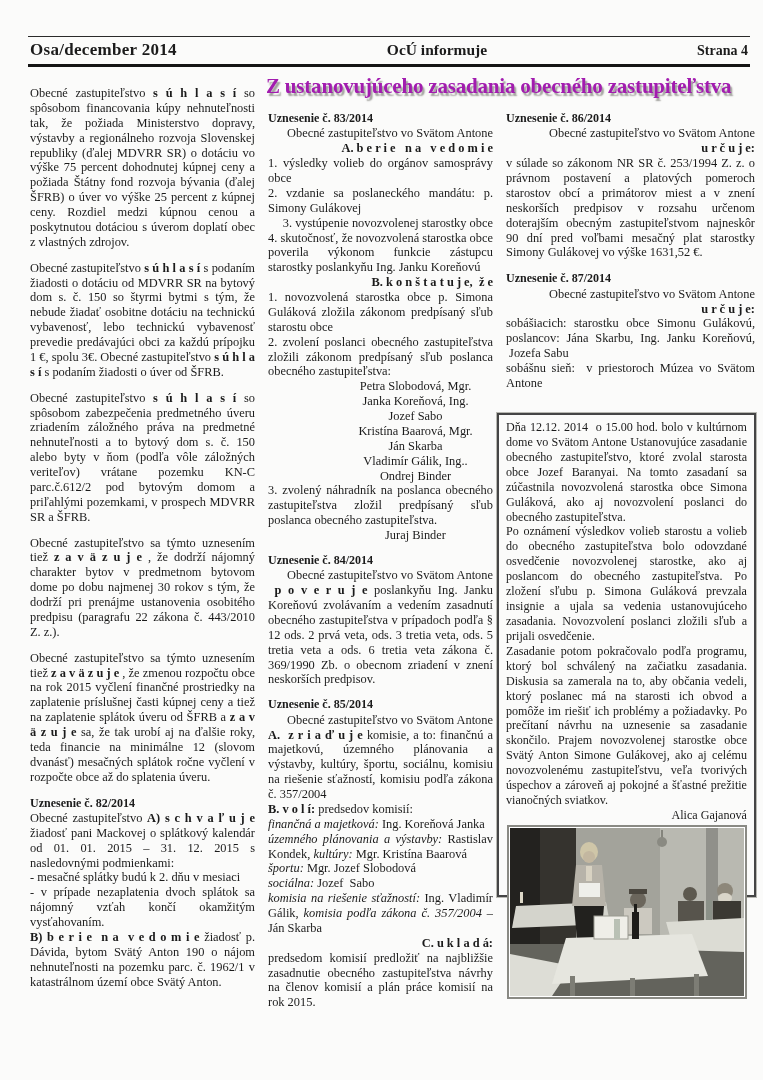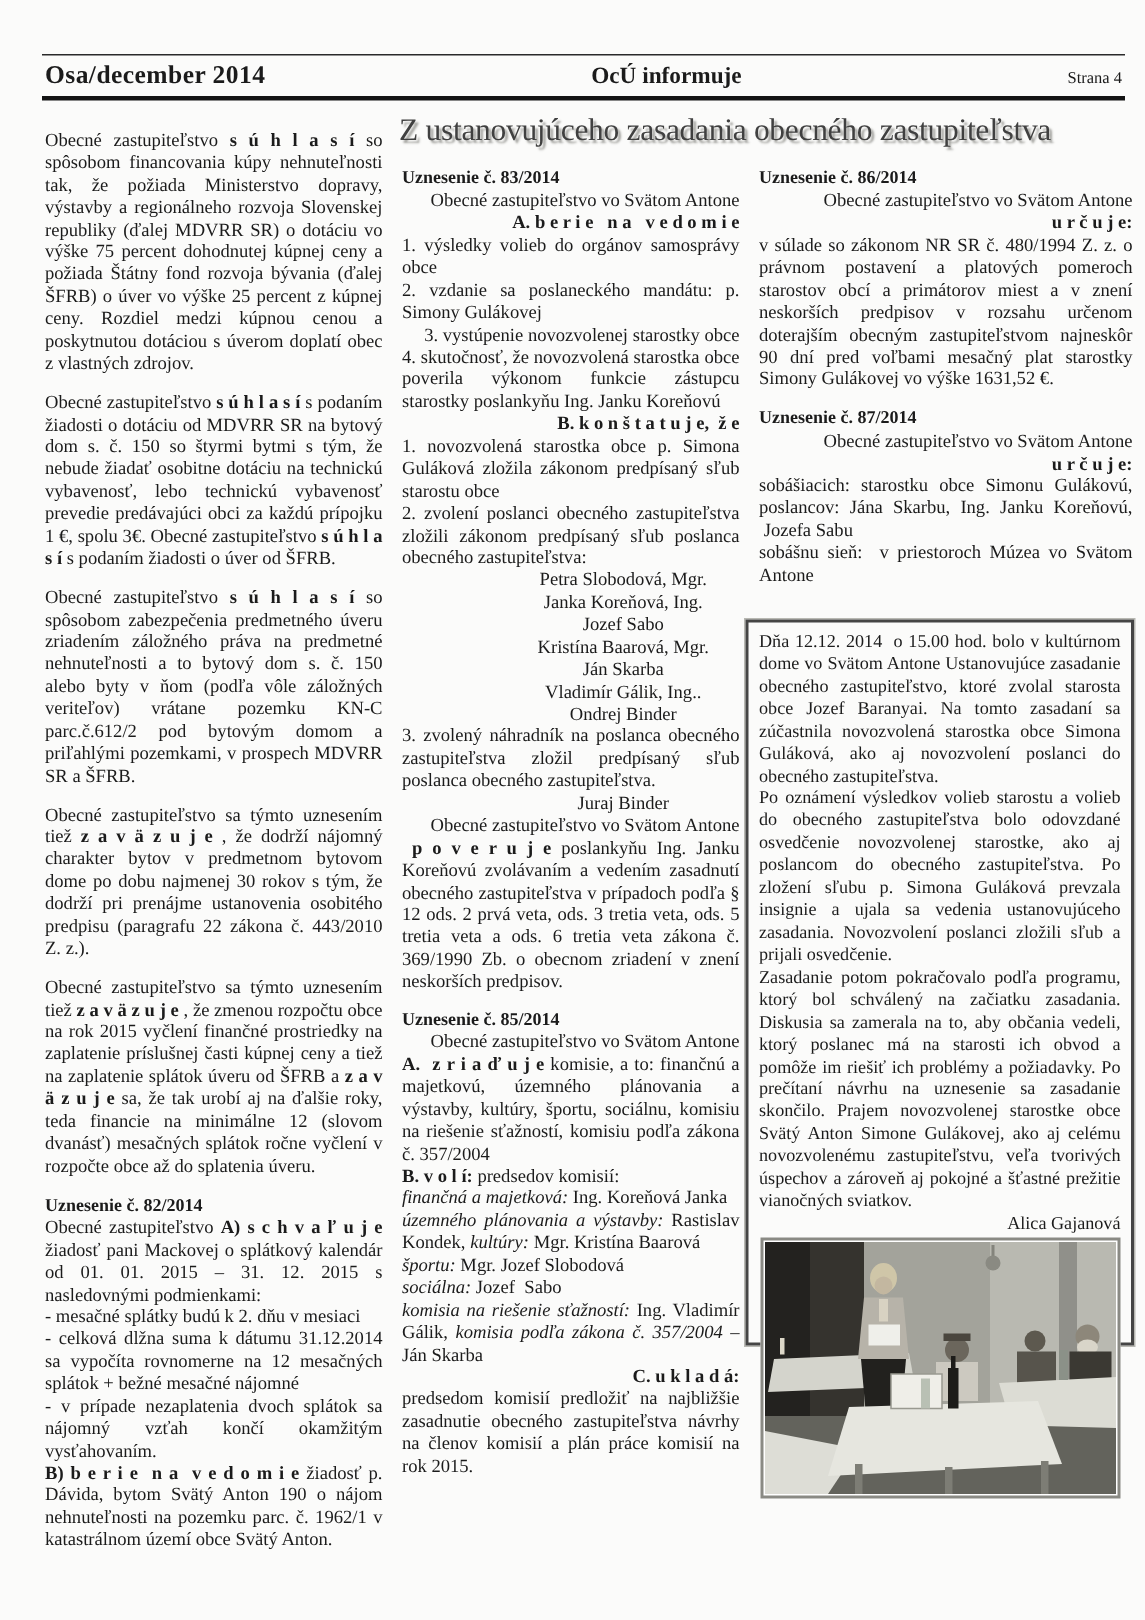--- a/index.html
+++ b/index.html
@@ -9,25 +9,25 @@
     background:#fbfbfa; color:#1b1b1b;
     font-family:"Liberation Serif","DejaVu Serif",serif;
   }
   .masthead {
     position:absolute; left:28px; top:36px; width:722px;
     border-top:1px solid #2a2a2a; border-bottom:3px solid #141414;
     padding:3px 2px 4px; display:flex; justify-content:space-between; align-items:baseline;
   }
   .mh-left  { font-size:17px; font-weight:bold; letter-spacing:.3px; }
   .mh-center{ font-size:15.5px; font-weight:bold; }
-  .mh-right { font-size:11px; font-weight:normal; }
+  .mh-right { font-size:14px; font-weight:bold; }
   .headline {
     position:absolute; left:266px; top:74px; width:494px; margin:0;
-    font-size:21px; font-weight:normal; white-space:nowrap; letter-spacing:-.2px;
-    color:#404040; text-shadow:2px 2.5px 1.5px #a0a09c;
+    font-size:21px; font-weight:bold; white-space:nowrap; letter-spacing:-.2px;
+    color:#a21caf; text-shadow:2px 2.5px 1.5px #a0a09c;
   }
   .col { position:absolute; font-size:12.4px; line-height:1.2; text-align:justify; }
   .col-left  { left:30px;  top:86px;  width:225px; }
   .col-mid   { left:268px; top:111px; width:225px; }
   .col-right { left:506px; top:111px; width:249px; }
   .jp { margin:0 0 11px; }
   .t  { margin:0; }
   .uh { font-size:12px; font-weight:bold; margin:10px 0 1px; text-align:left; }
   .uh.first { margin-top:0; }
   .ln { margin:0; text-align:right; }
@@ -61,21 +61,20 @@
 
   <section class="col col-left">
     <p class="jp"><span>Obecné zastupiteľstvo </span><b>s ú h l a s í</b><span> so spôsobom financovania kúpy nehnuteľnosti tak, že požiada Ministerstvo dopravy, výstavby a regionálneho rozvoja Slovenskej republiky (ďalej MDVRR SR) o dotáciu vo výške 75 percent dohodnutej kúpnej ceny a požiada Štátny fond rozvoja bývania (ďalej ŠFRB) o úver vo výške 25 percent z kúpnej ceny. Rozdiel medzi kúpnou cenou a poskytnutou dotáciou s úverom doplatí obec z vlastných zdrojov.</span></p>
     <p class="jp"><span>Obecné zastupiteľstvo </span><b>s ú h l a s í</b><span> s podaním žiadosti o dotáciu od MDVRR SR na bytový dom s. č. 150 so štyrmi bytmi s tým, že nebude žiadať osobitne dotáciu na technickú vybavenosť, lebo technickú vybavenosť prevedie predávajúci obci za každú prípojku 1 €, spolu 3€. Obecné zastupiteľstvo </span><b>s ú h l a s í</b><span> s podaním žiadosti o úver od ŠFRB.</span></p>
     <p class="jp"><span>Obecné zastupiteľstvo </span><b>s ú h l a s í</b><span> so spôsobom zabezpečenia predmetného úveru zriadením záložného práva na predmetné nehnuteľnosti a to bytový dom s. č. 150 alebo byty v ňom (podľa vôle záložných veriteľov) vrátane pozemku KN-C parc.č.612/2 pod bytovým domom a priľahlými pozemkami, v prospech MDVRR SR a ŠFRB.</span></p>
     <p class="jp"><span>Obecné zastupiteľstvo sa týmto uznesením tiež </span><b>z a v ä z u j e</b><span> , že dodrží nájomný charakter bytov v predmetnom bytovom dome po dobu najmenej 30 rokov s tým, že dodrží pri prenájme ustanovenia osobitého predpisu (paragrafu 22 zákona č. 443/2010 Z. z.).</span></p>
     <p class="jp"><span>Obecné zastupiteľstvo sa týmto uznesením tiež </span><b>z a v ä z u j e</b><span> , že zmenou rozpočtu obce na rok 2015 vyčlení finančné prostriedky na zaplatenie príslušnej časti kúpnej ceny a tiež na zaplatenie splátok úveru od ŠFRB a </span><b>z a v ä z u j e</b><span> sa, že tak urobí aj na ďalšie roky, teda financie na minimálne 12 (slovom dvanásť) mesačných splátok ročne vyčlení v rozpočte obce až do splatenia úveru.</span></p>
     <h2 class="uh"><span>Uznesenie č. 82/2014</span></h2>
     <p class="t"><span>Obecné zastupiteľstvo </span><b>A) s c h v a ľ u j e</b><span> žiadosť pani Mackovej o splátkový kalendár od 01. 01. 2015 – 31. 12. 2015 s nasledovnými podmienkami:</span></p>
     <p class="t"><span>- mesačné splátky budú k 2. dňu v mesiaci</span></p>
-    <p class="t"><span>- celková dlžna suma k dátumu 31.12.2014 sa vypočíta rovnomerne na 12 mesačných splátok + bežné mesačné nájomné</span></p>
     <p class="t"><span>- v prípade nezaplatenia dvoch splátok sa nájomný vzťah končí okamžitým vysťahovaním.</span></p>
     <p class="t"><b>B) b e r i e &nbsp;n a &nbsp;v e d o m i e</b><span> žiadosť p. Dávida, bytom Svätý Anton 190 o nájom nehnuteľnosti na pozemku parc. č. 1962/1 v katastrálnom území obce Svätý Anton.</span></p>
   </section>
 
   <section class="col col-mid">
     <h2 class="uh first"><span>Uznesenie č. 83/2014</span></h2>
     <p class="ln"><span>Obecné zastupiteľstvo vo Svätom Antone</span></p>
     <p class="ln"><b>A. b e r i e &nbsp;&nbsp;n a &nbsp;&nbsp;v e d o m i e</b></p>
     <p class="t"><span>1. výsledky volieb do orgánov samosprávy obce</span></p>
     <p class="t"><span>2. vzdanie sa poslaneckého mandátu: p. Simony Gulákovej</span></p>
@@ -88,40 +87,41 @@
       <p class="nm">Petra Slobodová, Mgr.</p>
       <p class="nm">Janka Koreňová, Ing.</p>
       <p class="nm">Jozef Sabo</p>
       <p class="nm">Kristína Baarová, Mgr.</p>
       <p class="nm">Ján Skarba</p>
       <p class="nm">Vladimír Gálik, Ing..</p>
       <p class="nm">Ondrej Binder</p>
     </div>
     <p class="t"><span>3. zvolený náhradník na poslanca obecného zastupiteľstva zložil predpísaný sľub poslanca obecného zastupiteľstva.</span></p>
     <p class="nm">Juraj Binder</p>
+    <h2 class="uh"><span>Uznesenie č. 84/2014</span></h2>
     <p class="ln"><span>Obecné zastupiteľstvo vo Svätom Antone</span></p>
     <p class="t"><b>&nbsp;p o v e r u j e</b><span> poslankyňu Ing. Janku Koreňovú zvolávaním a vedením zasadnutí obecného zastupiteľstva v prípadoch podľa § 12 ods. 2 prvá veta, ods. 3 tretia veta, ods. 5 tretia veta a ods. 6 tretia veta zákona č. 369/1990 Zb. o obecnom zriadení v znení neskorších predpisov.</span></p>
     <h2 class="uh"><span>Uznesenie č. 85/2014</span></h2>
     <p class="ln"><span>Obecné zastupiteľstvo vo Svätom Antone</span></p>
     <p class="t"><b>A. &nbsp;z r i a ď u j e</b><span> komisie, a to: finančnú a majetkovú, územného plánovania a výstavby, kultúry, športu, sociálnu, komisiu na riešenie sťažností, komisiu podľa zákona č. 357/2004</span></p>
     <p class="t"><b>B. v o l í:</b><span> predsedov komisií:</span></p>
     <p class="t"><i>finančná a majetková:</i><span> Ing. Koreňová Janka</span></p>
     <p class="t"><i>územného plánovania a výstavby:</i><span> Rastislav Kondek, </span><i>kultúry:</i><span> Mgr. Kristína Baarová</span></p>
     <p class="t"><i>športu:</i><span> Mgr. Jozef Slobodová</span></p>
     <p class="t"><i>sociálna:</i><span> Jozef &nbsp;Sabo</span></p>
     <p class="t"><i>komisia na riešenie sťažností:</i><span> Ing. Vladimír Gálik, </span><i>komisia podľa zákona č. 357/2004</i><span> – Ján Skarba</span></p>
     <p class="ln"><b>C. u k l a d á:</b></p>
     <p class="t"><span>predsedom komisií predložiť na najbližšie zasadnutie obecného zastupiteľstva návrhy na členov komisií a plán práce komisií na rok 2015.</span></p>
   </section>
 
   <section class="col col-right">
     <h2 class="uh first"><span>Uznesenie č. 86/2014</span></h2>
     <p class="ln"><span>Obecné zastupiteľstvo vo Svätom Antone</span></p>
     <p class="ln"><b>u r č u j e:</b></p>
-    <p class="jp"><span>v súlade so zákonom NR SR č. 480/1994 Z. z. o právnom postavení a platových pomeroch starostov obcí a primátorov miest a v znení neskorších predpisov v rozsahu určenom doterajším obecným zastupiteľstvom najneskôr 90 dní pred voľbami mesačný plat starostky Simony Gulákovej vo výške 1631,52 €.</span></p>
+    <p class="jp"><span>v súlade so zákonom NR SR č. 253/1994 Z. z. o právnom postavení a platových pomeroch starostov obcí a primátorov miest a v znení neskorších predpisov v rozsahu určenom doterajším obecným zastupiteľstvom najneskôr 90 dní pred voľbami mesačný plat starostky Simony Gulákovej vo výške 1631,52 €.</span></p>
     <h2 class="uh"><span>Uznesenie č. 87/2014</span></h2>
     <p class="ln"><span>Obecné zastupiteľstvo vo Svätom Antone</span></p>
     <p class="ln"><b>u r č u j e:</b></p>
     <p class="t"><span>sobášiacich: starostku obce Simonu Gulákovú, poslancov: Jána Skarbu, Ing. Janku Koreňovú, &nbsp;Jozefa Sabu</span></p>
     <p class="t"><span>sobášnu sieň: &nbsp;v priestoroch Múzea vo Svätom Antone</span></p>
   </section>
 
   <aside class="box">
     <p>Dňa 12.12. 2014 &nbsp;o 15.00 hod. bolo v kultúrnom dome vo Svätom Antone Ustanovujúce zasadanie obecného zastupiteľstvo, ktoré zvolal starosta obce Jozef Baranyai. Na tomto zasadaní sa zúčastnila novozvolená starostka obce Simona Guláková, ako aj novozvolení poslanci do obecného zastupiteľstva.</p>
     <p>Po oznámení výsledkov volieb starostu a volieb do obecného zastupiteľstva bolo odovzdané osvedčenie novozvolenej starostke, ako aj poslancom do obecného zastupiteľstva. Po zložení sľubu p. Simona Guláková prevzala insignie a ujala sa vedenia ustanovujúceho zasadania. Novozvolení poslanci zložili sľub a prijali osvedčenie.</p>

